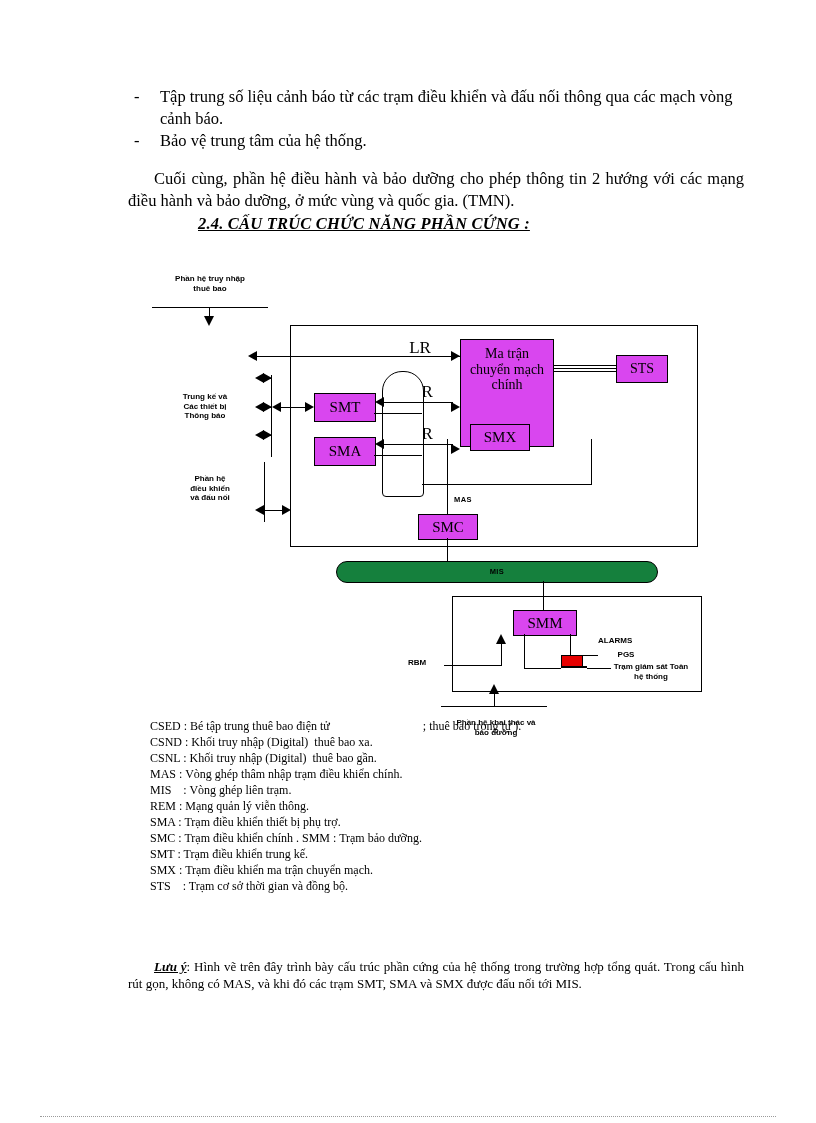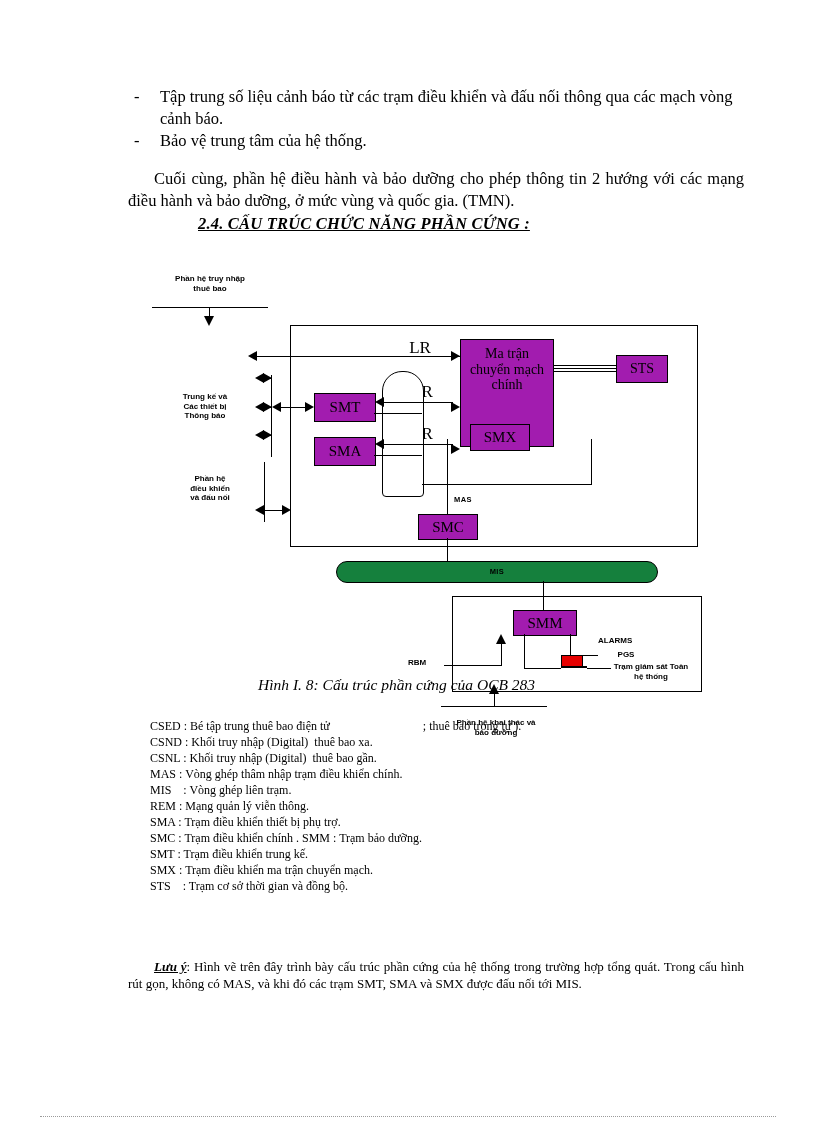--- a/index.html
+++ b/index.html
@@ -23,21 +23,21 @@
     position:absolute;left:198px;top:214px;
     font-size:16.5px;font-weight:bold;font-style:italic;
     text-decoration:underline;letter-spacing:.2px;
   }
 
   
   .figure{position:absolute;left:0;top:0;width:816px;height:1123px;pointer-events:none;}
   .fig-el{position:absolute;pointer-events:auto;}
 
   .box{
-    position:absolute;border:1.3px solid #000;background:#a21caf;
+    position:absolute;border:1.3px solid #000;background:#d946ef;
     display:flex;align-items:center;justify-content:center;
     text-align:center;font-size:14px;line-height:1.12;
   }
   .dashbox{
     position:absolute;border:1.4px dotted #000;background:#fff;
     display:flex;flex-direction:column;align-items:center;justify-content:center;
     font-size:15px;line-height:1.12;
   }
   .frame{position:absolute;border:1.2px solid #000;background:transparent;}
   .lbl{position:absolute;text-align:center;line-height:1.15;}
@@ -218,21 +218,20 @@
     <div class="hline thin fig-el" style="left:444px;top:665px;width:58px;"></div>
     <div class="vline fig-el" style="left:501px;top:644px;height:22px;"></div>
     <div class="ar ar-u fig-el" style="left:495.5px;top:634px;"></div>
 
     <div class="vline fig-el" style="left:494px;top:694px;height:12px;"></div>
     <div class="ar ar-u fig-el" style="left:488.5px;top:684px;"></div>
     <div class="hline thin fig-el" style="left:441px;top:706px;width:106px;"></div>
     <div class="lbl mini fig-el" style="left:440px;top:718px;width:112px;white-space:pre-line;">Phần hệ khai thác và
 bảo dưỡng</div>
 
-    <div class="caption">Hình I. 8: Cấu trúc phần cứng của OCB 283</div>
   </div>
 
   <div class="legend">
     <div class="row">CSED : Bé tập trung thuê bao điện tử                               ; thuê bao trong tự ).</div>
     <div class="row">CSND : Khối truy nhập (Digital)  thuê bao xa.</div>
     <div class="row">CSNL : Khối truy nhập (Digital)  thuê bao gần.</div>
     <div class="row">MAS : Vòng ghép thâm nhập trạm điều khiển chính.</div>
     <div class="row">MIS    : Vòng ghép liên trạm.</div>
     <div class="row">REM : Mạng quản lý viễn thông.</div>
     <div class="row">SMA : Trạm điều khiển thiết bị phụ trợ.</div>

